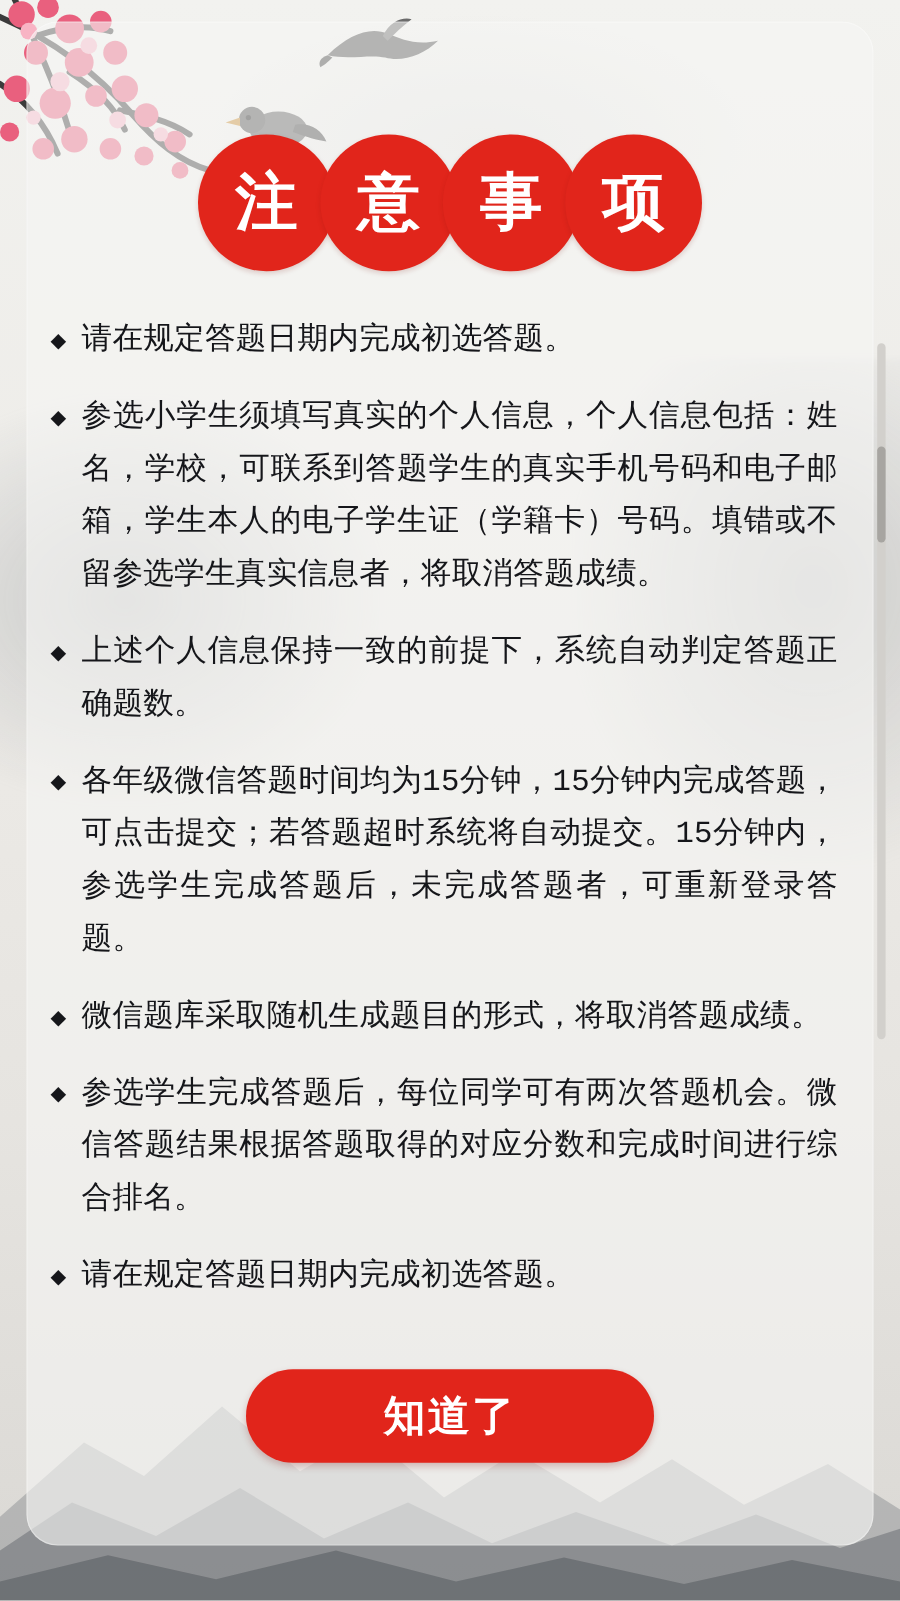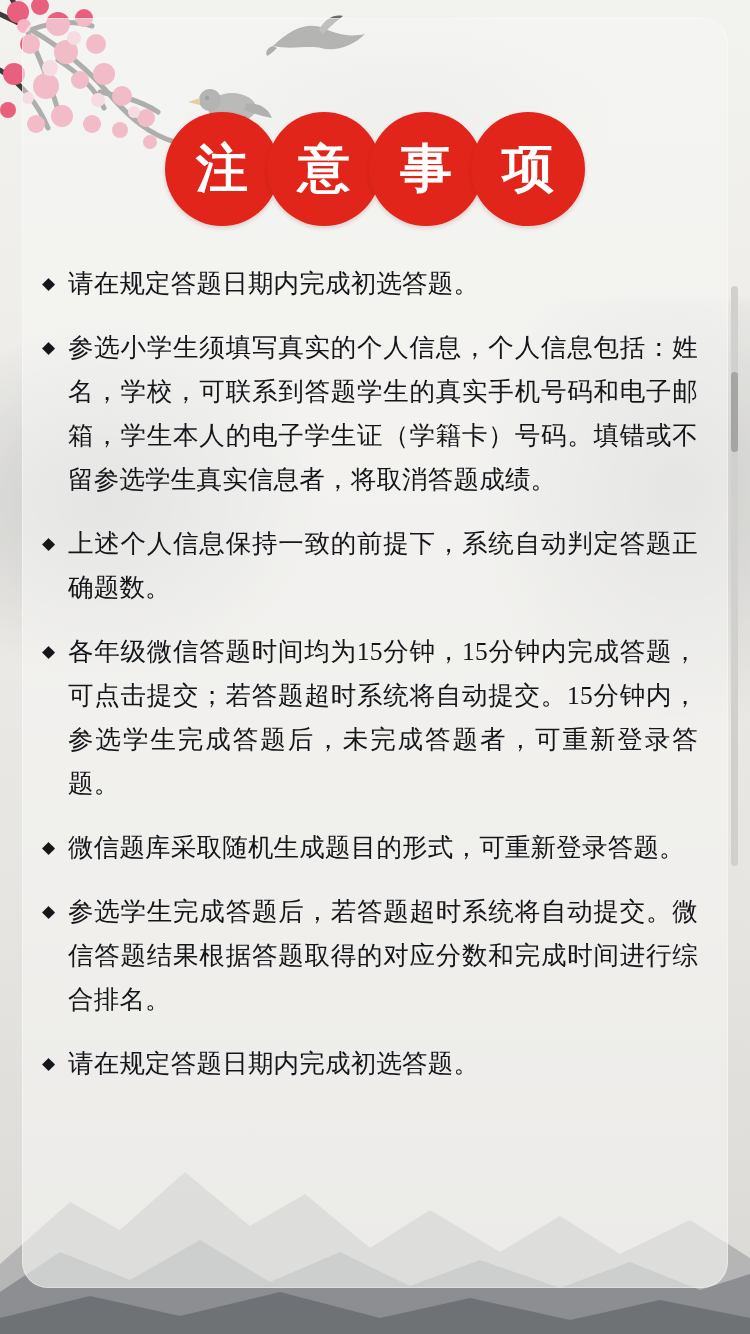--- a/index.html
+++ b/index.html
@@ -129,21 +129,21 @@
     line-height: 44px;
     text-align: left;
     padding-left: 2px;
   }
   .item-text {
     flex: 1 1 auto;
     font-size: 25.5px;
     line-height: 44px;
     color: #15161a;
     letter-spacing: 0.2px;
-    font-family: Liberation Serif, serif;
+    font-family: Liberation Mono, monospace;
     text-align: justify;
   }
 
   
   .scrollbar-track {
     position: absolute;
     right: 12px;
     top: 286px;
     width: 7px;
     height: 580px;
@@ -272,30 +272,31 @@
     <div class="item">
       <span class="bullet">◆</span>
       <span class="item-text">上述个人信息保持一致的前提下，系统自动判定答题正确题数。</span>
     </div>
     <div class="item">
       <span class="bullet">◆</span>
       <span class="item-text">各年级微信答题时间均为15分钟，15分钟内完成答题，可点击提交；若答题超时系统将自动提交。15分钟内，参选学生完成答题后，未完成答题者，可重新登录答题。</span>
     </div>
     <div class="item">
       <span class="bullet">◆</span>
-      <span class="item-text">微信题库采取随机生成题目的形式，可重新登录答题。</span>
-    </div>
-    <div class="item">
-      <span class="bullet">◆</span>
-      <span class="item-text">参选学生完成答题后，若答题超时系统将自动提交。微信答题结果根据答题取得的对应分数和完成时间进行综合排名。</span>
+      <span class="item-text">微信题库采取随机生成题目的形式，将取消答题成绩。</span>
+    </div>
+    <div class="item">
+      <span class="bullet">◆</span>
+      <span class="item-text">参选学生完成答题后，每位同学可有两次答题机会。微信答题结果根据答题取得的对应分数和完成时间进行综合排名。</span>
     </div>
     <div class="item">
       <span class="bullet">◆</span>
       <span class="item-text">请在规定答题日期内完成初选答题。</span>
     </div>
   </div>
 
   <div class="scrollbar-track">
     <div class="scrollbar-thumb"></div>
   </div>
 
+  <button class="confirm-btn">知道了</button>
 
 </div>
 
 </body></html>

